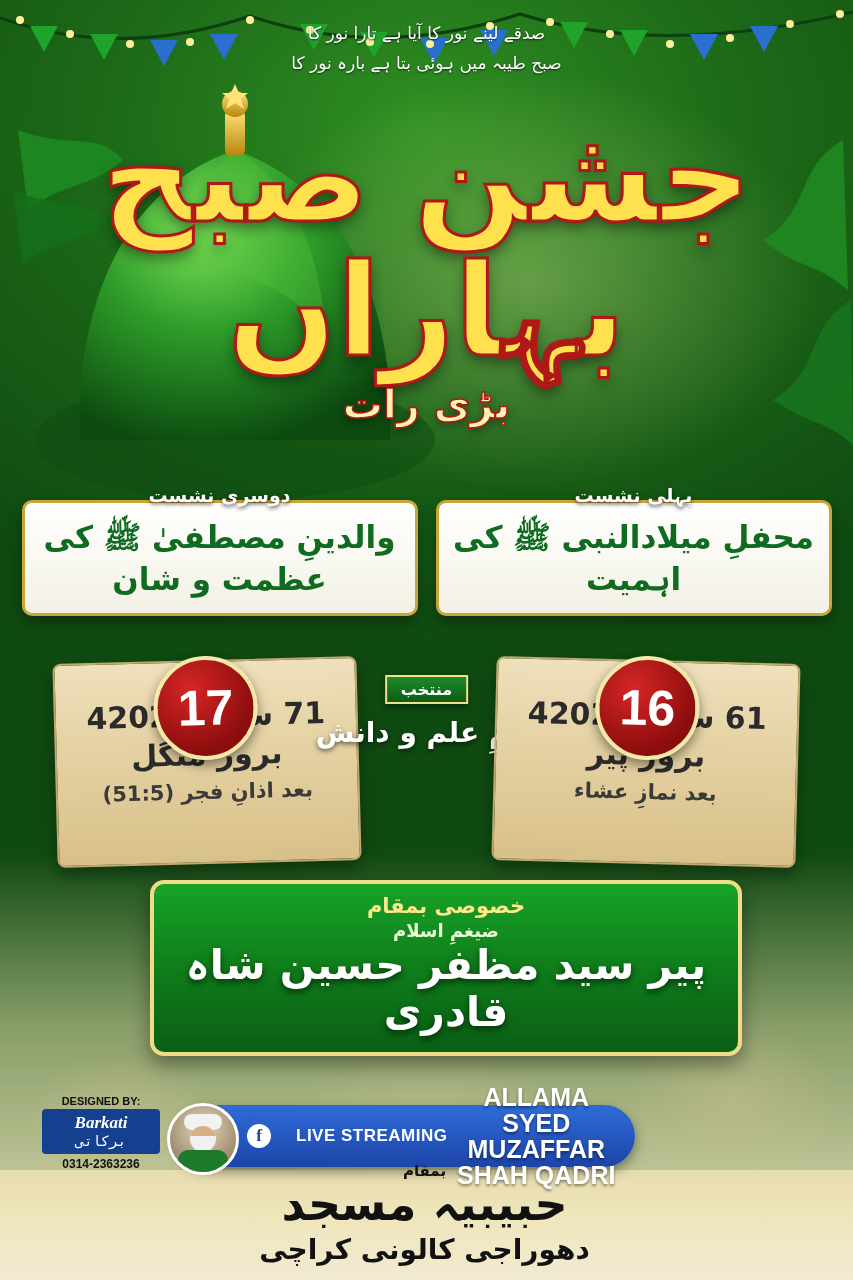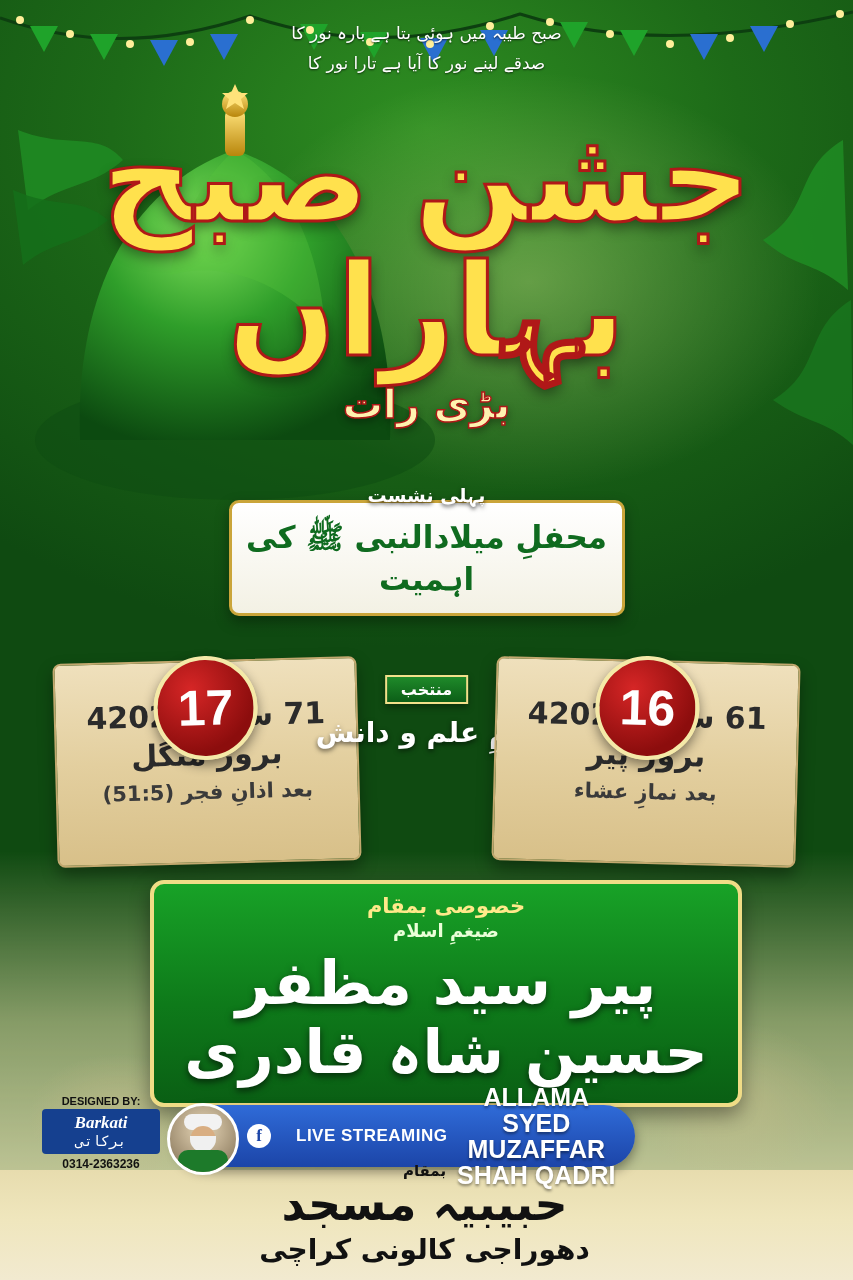--- a/index.html
+++ b/index.html
@@ -142,22 +142,22 @@
     background:linear-gradient(180deg,#18a227 0%, #0e7a1a 55%, #0a5f14 100%);
     border:4px solid #f0dc86;
     border-radius:14px;
     box-shadow:0 8px 20px rgba(0,0,0,.4);
     text-align:center;padding:10px 12px 16px;
     z-index:7;
   }
   .sp-top{font-size:21px;font-weight:bold;color:#ffe98a;}
   .sp-mid{font-size:18px;font-weight:bold;color:#eaffd8;margin-top:2px;}
   .sp-name{
-    font-size:60px;font-weight:bold;color:#ffffff;
-    text-shadow:0 3px 7px rgba(0,0,0,.6);line-height:1.15;margin-top:8px;
+    font-size:41px;font-weight:bold;color:#ffffff;
+    text-shadow:0 3px 7px rgba(0,0,0,.6);line-height:1.15;margin-top:1px;
   }
 
   .designed{
     position:absolute;left:42px;top:1095px;width:118px;z-index:8;text-align:center;
   }
   .designed .dlabel{font-size:11px;font-weight:bold;color:#111;}
   .designed .dbox{
     background:#15408f;color:#fff;border-radius:4px;padding:4px 18px;margin-top:2px;
   }
   .designed .dname{font-family:"Liberation Serif", serif;font-style:italic;font-size:17px;font-weight:bold;}
@@ -275,30 +275,34 @@
       <circle cx="550" cy="22" r="4"></circle>
         <circle cx="610" cy="34" r="4"></circle>
         <circle cx="670" cy="44" r="4"></circle>
       <circle cx="730" cy="38" r="4"></circle>
         <circle cx="790" cy="24" r="4"></circle>
         <circle cx="840" cy="14" r="4"></circle>
     </g>
   </svg>
 
   <div class="couplet urdu">
+    <div>صدقے لینے نور کا آیا ہے تارا نور کا</div>
     <div>صبح طیبہ میں ہوئی بتا ہے بارہ نور کا</div>
-    <div>صدقے لینے نور کا آیا ہے تارا نور کا</div>
   </div>
 
   <div class="title-wrap">
     <div class="title-main urdu">جشن صبح بہاراں</div>
     <div class="title-sub urdu">بڑی رات</div>
   </div>
 
   <div class="sessions">
+    <div class="session">
+      <div class="session-tag urdu">دوسری نشست</div>
+      <div class="session-text urdu">والدینِ مصطفیٰ ﷺ کی عظمت و شان</div>
+    </div>
     <div class="session">
       <div class="session-tag urdu">پہلی نشست</div>
       <div class="session-text urdu">محفلِ میلادالنبی ﷺ کی اہمیت</div>
     </div>
   </div>
 
   <div class="dates">
 
     <div class="scroll left">
       <div class="daybadge">17</div>

